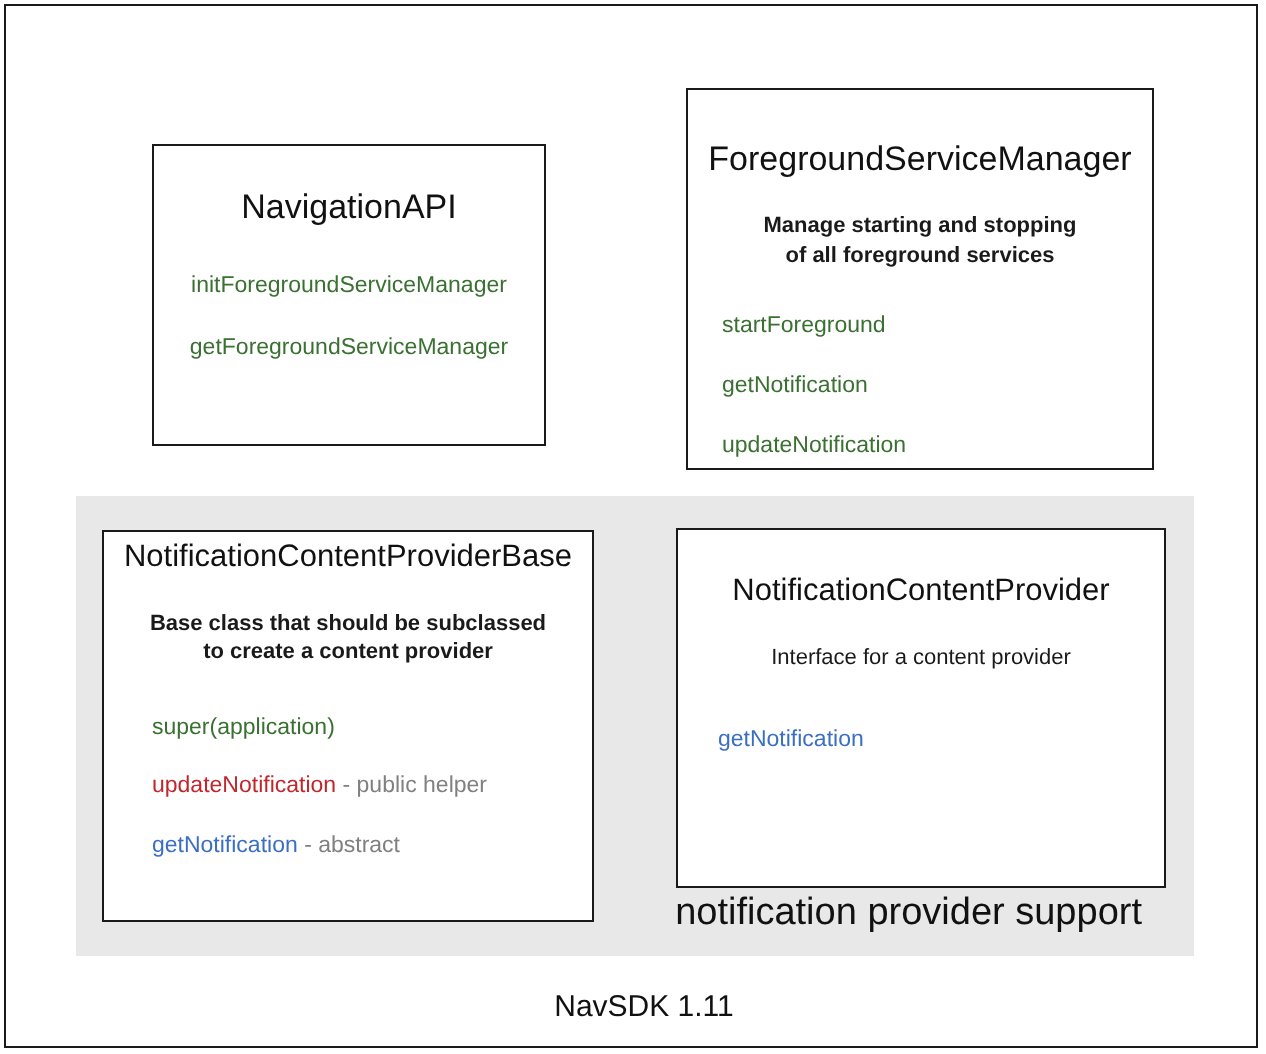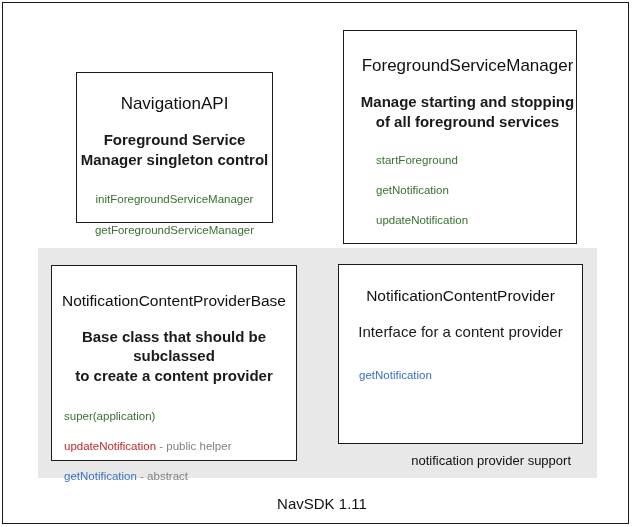--- a/index.html
+++ b/index.html
@@ -40,21 +40,21 @@
     top: 248px;
     width: 559px;
     height: 230px;
     background: #e8e8e8;
   }
 
   .group-panel-label {
     position: absolute;
     right: 26px;
     bottom: 10px;
-    font-size: 13px;
+    font-size: 19px;
     color: #111111;
     white-space: nowrap;
   }
 
   
   .class-box {
     position: absolute;
     background: #ffffff;
     border: 1.5px solid #1a1a1a;
     box-sizing: border-box;
@@ -69,21 +69,21 @@
     white-space: nowrap;
   }
 
   .box-title.small {
     font-size: 15.5px;
   }
 
   .box-desc {
     text-align: center;
     color: #1a1a1a;
-    font-size: 15px;
+    font-size: 11px;
     line-height: 1.32;
     font-weight: 700;
   }
 
   .box-desc.thin {
     font-weight: 400;
   }
 
   .member-list {
     list-style: none;
@@ -107,39 +107,39 @@
   }
   #box-navigation-api .box-title { margin-top: 21px; }
   #box-navigation-api .box-desc  { margin-top: 16px; }
   #box-navigation-api .member-list {
     margin-top: 23px;
     text-align: center;
   }
   #box-navigation-api .member + .member { margin-top: 17px; }
 
   #box-foreground-service-manager {
-    left: 343px; top: 30px; width: 234px; height: 214px; padding-left: 15px;
+    left: 343px; top: 44px; width: 234px; height: 191px;
   }
   #box-foreground-service-manager .box-title { margin-top: 25px; }
   #box-foreground-service-manager .box-desc  { margin-top: 16px; }
   #box-foreground-service-manager .member-list {
     margin-top: 22px;
     padding-left: 17px;
     text-align: left;
   }
   #box-foreground-service-manager .member + .member { margin-top: 16px; }
 
   #box-notification-content-provider-base {
     left: 51px; top: 265px; width: 246px; height: 196px;
   }
-  #box-notification-content-provider-base .box-title { margin-top: 26px; }
+  #box-notification-content-provider-base .box-title { margin-top: 4px; }
   #box-notification-content-provider-base .box-desc  { margin-top: 16px; }
   #box-notification-content-provider-base .member-list {
     margin-top: 24px;
-    padding-left: 12px;
+    padding-left: 24px;
     text-align: left;
   }
   #box-notification-content-provider-base .member + .member { margin-top: 16px; }
 
   #box-notification-content-provider {
     left: 338px; top: 264px; width: 245px; height: 180px;
   }
   #box-notification-content-provider .box-title { margin-top: 22px; }
   #box-notification-content-provider .box-desc  { margin-top: 16px; }
   #box-notification-content-provider .member-list {
@@ -166,24 +166,20 @@
 <div id="diagram-root">
 
   <div class="outer-frame"></div>
 
   <div class="group-panel">
     <span class="group-panel-label">notification provider support</span>
   </div>
 
   <div class="class-box" id="box-navigation-api">
     <div class="box-title">NavigationAPI</div>
-    <div class="box-desc">
-      <div>Foreground Service</div>
-      <div>Manager singleton control</div>
-    </div>
     <ul class="member-list">
       <li class="member">
         <span style="color:#3a7031">initForegroundServiceManager</span><span class="member-note"></span>
       </li>
       <li class="member">
         <span style="color:#3a7031">getForegroundServiceManager</span><span class="member-note"></span>
       </li>
     </ul>
   </div>
 

